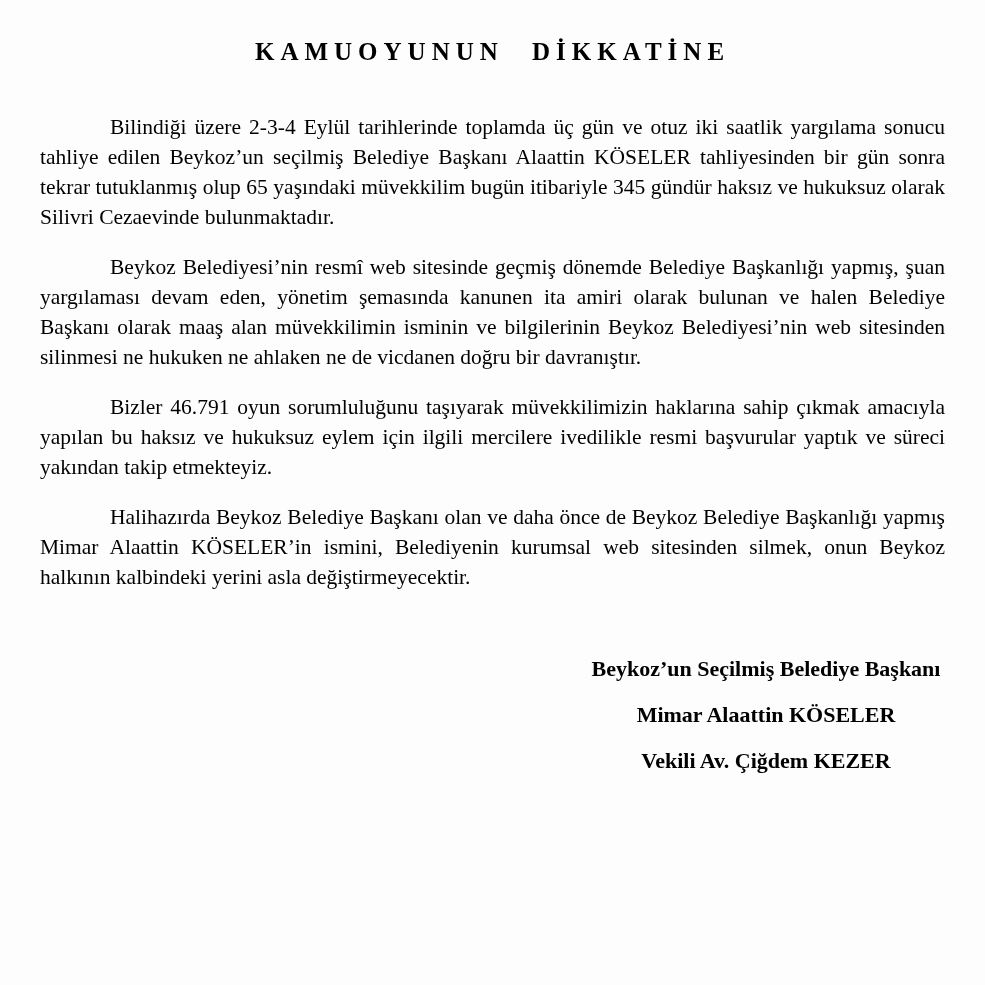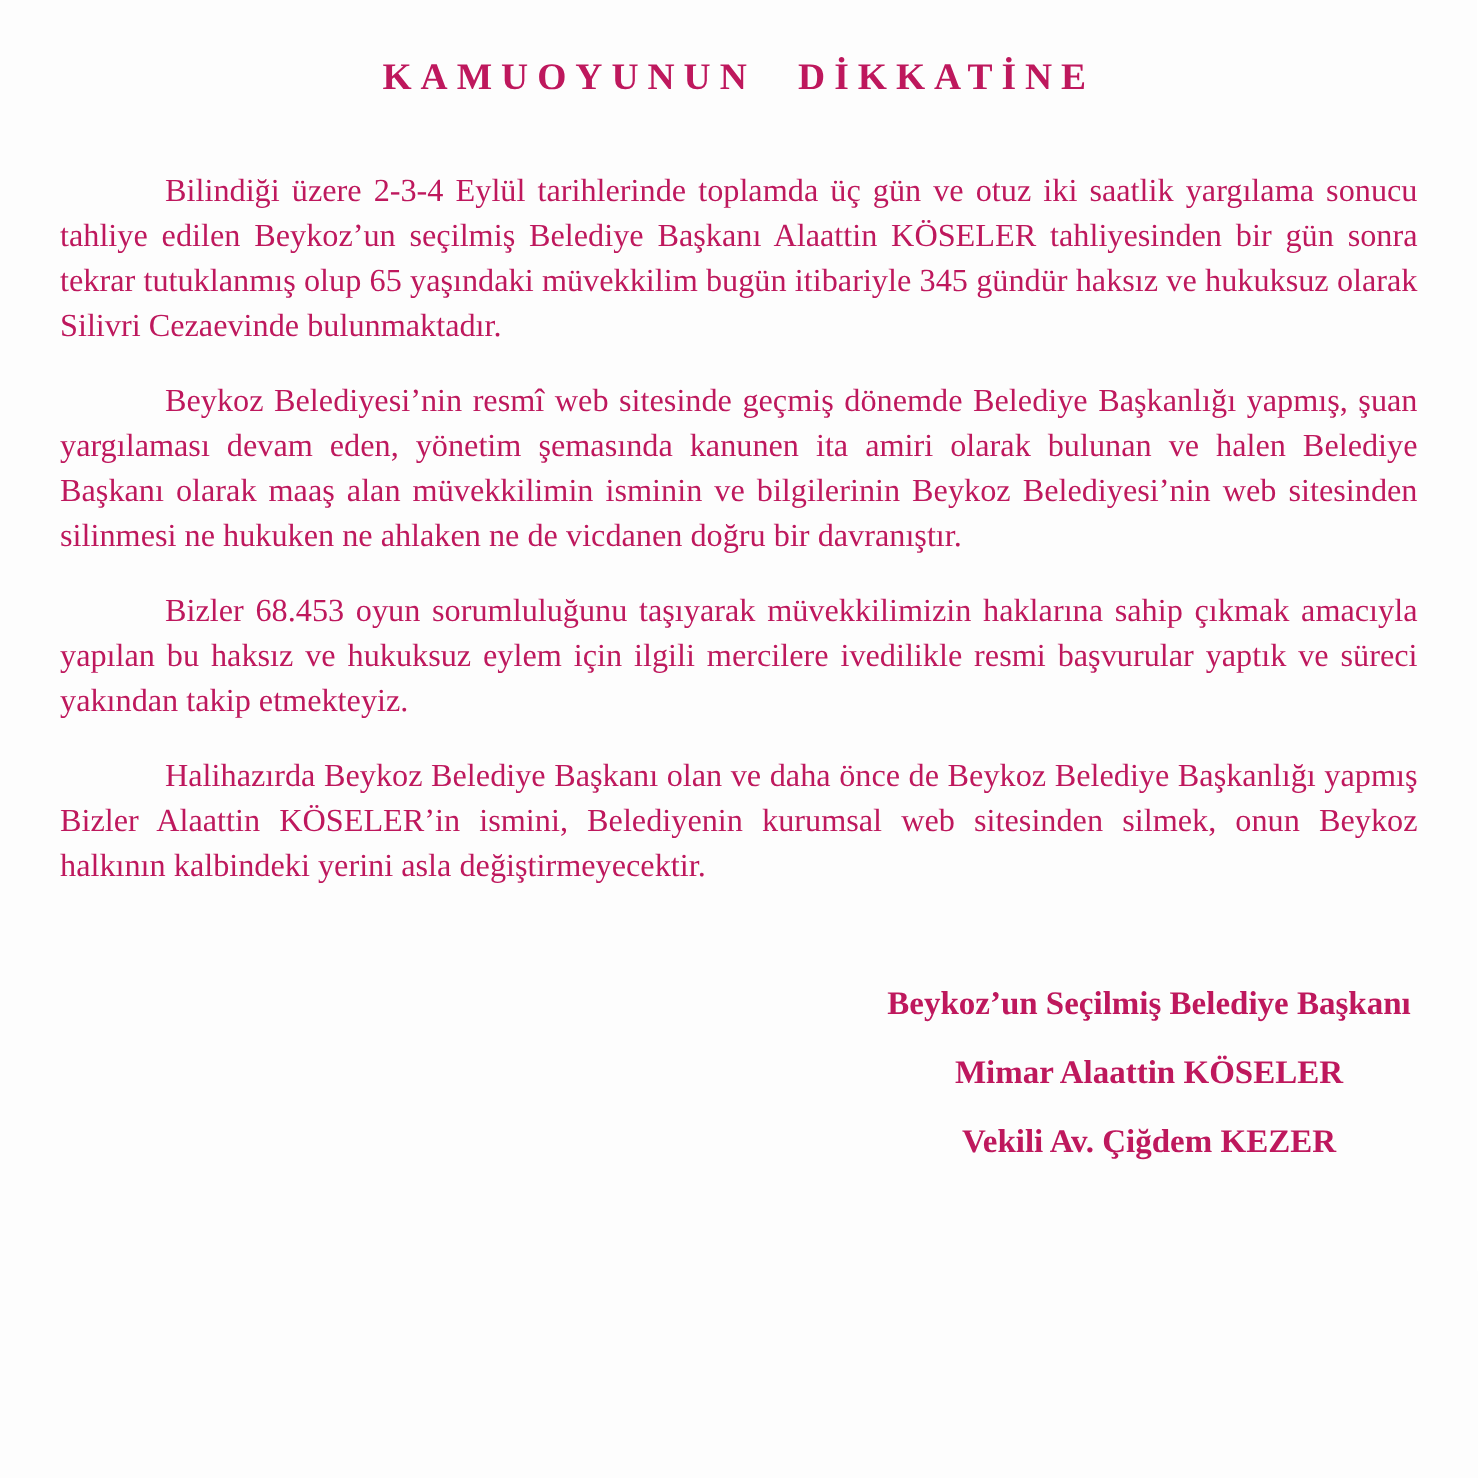--- a/index.html
+++ b/index.html
@@ -5,21 +5,21 @@
   html, body {
     margin: 0;
     padding: 0;
     background: #ffffff;
   }
   .page {
     position: relative;
     width: 985px;
     height: 985px;
     background: #fdfdfd;
-    color: #be185d;
+    color: #000000;
     font-family: "Liberation Serif", "DejaVu Serif", serif;
     box-sizing: border-box;
     padding: 36px 40px 0 40px;
     overflow: hidden;
   }
   .doc-title {
     text-align: center;
     font-size: 25px;
     font-weight: bold;
     letter-spacing: 6px;
@@ -53,22 +53,22 @@
 </head>
 <body>
 
 <div class="page">
 
   <h1 class="doc-title">KAMUOYUNUN DİKKATİNE</h1>
 
   <div class="body-text">
     <p>Bilindiği üzere 2-3-4 Eylül tarihlerinde toplamda üç gün ve otuz iki saatlik yargılama sonucu tahliye edilen Beykoz’un seçilmiş Belediye Başkanı Alaattin KÖSELER tahliyesinden bir gün sonra tekrar tutuklanmış olup 65 yaşındaki müvekkilim bugün itibariyle 345 gündür haksız ve hukuksuz olarak Silivri Cezaevinde bulunmaktadır.</p>
     <p>Beykoz Belediyesi’nin resmî web sitesinde geçmiş dönemde Belediye Başkanlığı yapmış, şuan yargılaması devam eden, yönetim şemasında kanunen ita amiri olarak bulunan ve halen Belediye Başkanı olarak maaş alan müvekkilimin isminin ve bilgilerinin Beykoz Belediyesi’nin web sitesinden silinmesi ne hukuken ne ahlaken ne de vicdanen doğru bir davranıştır.</p>
-    <p>Bizler 68.453 oyun sorumluluğunu taşıyarak müvekkilimizin haklarına sahip çıkmak amacıyla yapılan bu haksız ve hukuksuz eylem için ilgili mercilere ivedilikle resmi başvurular yaptık ve süreci yakından takip etmekteyiz.</p>
-    <p>Halihazırda Beykoz Belediye Başkanı olan ve daha önce de Beykoz Belediye Başkanlığı yapmış Bizler Alaattin KÖSELER’in ismini, Belediyenin kurumsal web sitesinden silmek, onun Beykoz halkının kalbindeki yerini asla değiştirmeyecektir.</p>
+    <p>Bizler 46.791 oyun sorumluluğunu taşıyarak müvekkilimizin haklarına sahip çıkmak amacıyla yapılan bu haksız ve hukuksuz eylem için ilgili mercilere ivedilikle resmi başvurular yaptık ve süreci yakından takip etmekteyiz.</p>
+    <p>Halihazırda Beykoz Belediye Başkanı olan ve daha önce de Beykoz Belediye Başkanlığı yapmış Mimar Alaattin KÖSELER’in ismini, Belediyenin kurumsal web sitesinden silmek, onun Beykoz halkının kalbindeki yerini asla değiştirmeyecektir.</p>
   </div>
 
   <div class="signature">
     <div class="sig-line">Beykoz’un Seçilmiş Belediye Başkanı</div>
     <div class="sig-line">Mimar Alaattin KÖSELER</div>
     <div class="sig-line">Vekili Av. Çiğdem KEZER</div>
   </div>
 
 </div>
 

